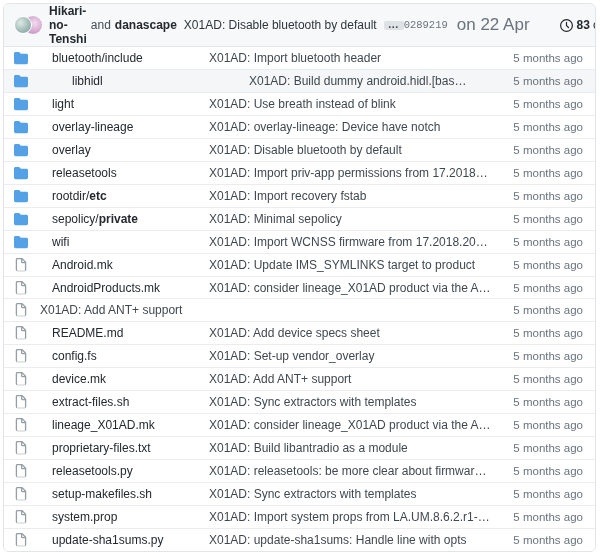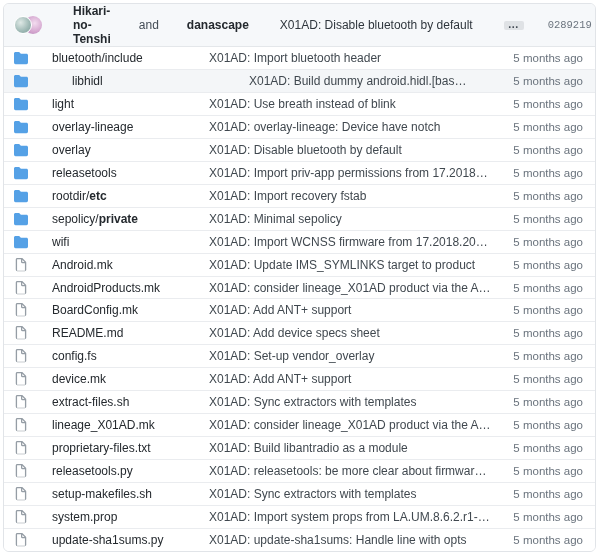--- a/index.html
+++ b/index.html
@@ -6,21 +6,21 @@
   html, body { width: 600px; height: 558px; background: #fff; overflow: hidden;
                font-family: "Liberation Sans", sans-serif; color: #24292e; }
   .repo-box {
     position: absolute; top: 3px; left: 3px; width: 593px; height: 549px;
     border: 1px solid #e1e4e8; border-radius: 6px; background: #fff;
     display: flex; flex-direction: column; overflow: hidden;
   }
   
   .tease {
     flex: 0 0 27px; background: #f6f8fa; border-bottom: 1px solid #e4e7ea;
-    display: flex; align-items: center; padding: 0 10px; font-size: 12px; gap: 24px;
+    display: flex; align-items: center; padding: 0 10px; font-size: 12px;
   }
   .avatars { position: relative; width: 28px; height: 18px; flex: 0 0 auto; margin-right: 7px; }
   .av { position: absolute; top: 0; width: 18px; height: 18px; border-radius: 50%; }
   .av1 { left: 0; z-index: 2; border: 1px solid #fff;
          background: radial-gradient(circle at 35% 35%, #dfe9e6, #9db8b4 60%, #7d9a99); }
   .av2 { left: 10px; z-index: 1;
          background: radial-gradient(circle at 60% 40%, #f3dcef, #d2a3cd 60%, #a97fb2); }
   .author { font-weight: 700; color: #24292e; text-decoration: none; }
   .conj { color: #444d56; margin: 0 4px; }
   .tease-msg { color: #2f363d; text-decoration: none; margin-left: 7px; white-space: nowrap; }
@@ -189,21 +189,20 @@
         <a href="#" class="cname"><span class="nm">AndroidProducts.mk</span><span class="nb"></span></a>
         <a href="#" class="cmsg">X01AD: consider lineage_X01AD product via the AOSP way</a>
         <span class="cdate">5 months ago</span>
       </div>
       <div class="row">
         <span class="cicon">
           <svg width="14" height="14" viewBox="0 0 16 16" fill="#959da5" aria-hidden="true">
             <path d="M3.75 1.5a.25.25 0 0 0-.25.25v12.5c0 .138.112.25.25.25h8.5a.25.25 0 0 0 .25-.25V6h-2.75A1.75 1.75 0 0 1 8 4.25V1.5H3.75zm5.75.56v2.19c0 .138.112.25.25.25h2.19L9.5 2.06zM2 1.75C2 .784 2.784 0 3.75 0h5.086c.464 0 .909.184 1.237.513l3.414 3.414c.329.328.513.773.513 1.237v8.586A1.75 1.75 0 0 1 12.25 15h-8.5A1.75 1.75 0 0 1 2 13.25V1.75z"></path>
           </svg>
         </span>
-        <a href="#" class="cname"><span class="nm">BoardConfig.mk</span><span class="nb"></span></a>
         <a href="#" class="cmsg">X01AD: Add ANT+ support</a>
         <span class="cdate">5 months ago</span>
       </div>
       <div class="row">
         <span class="cicon">
           <svg width="14" height="14" viewBox="0 0 16 16" fill="#959da5" aria-hidden="true">
             <path d="M3.75 1.5a.25.25 0 0 0-.25.25v12.5c0 .138.112.25.25.25h8.5a.25.25 0 0 0 .25-.25V6h-2.75A1.75 1.75 0 0 1 8 4.25V1.5H3.75zm5.75.56v2.19c0 .138.112.25.25.25h2.19L9.5 2.06zM2 1.75C2 .784 2.784 0 3.75 0h5.086c.464 0 .909.184 1.237.513l3.414 3.414c.329.328.513.773.513 1.237v8.586A1.75 1.75 0 0 1 12.25 15h-8.5A1.75 1.75 0 0 1 2 13.25V1.75z"></path>
           </svg>
         </span>
         <a href="#" class="cname"><span class="nm">README.md</span><span class="nb"></span></a>

